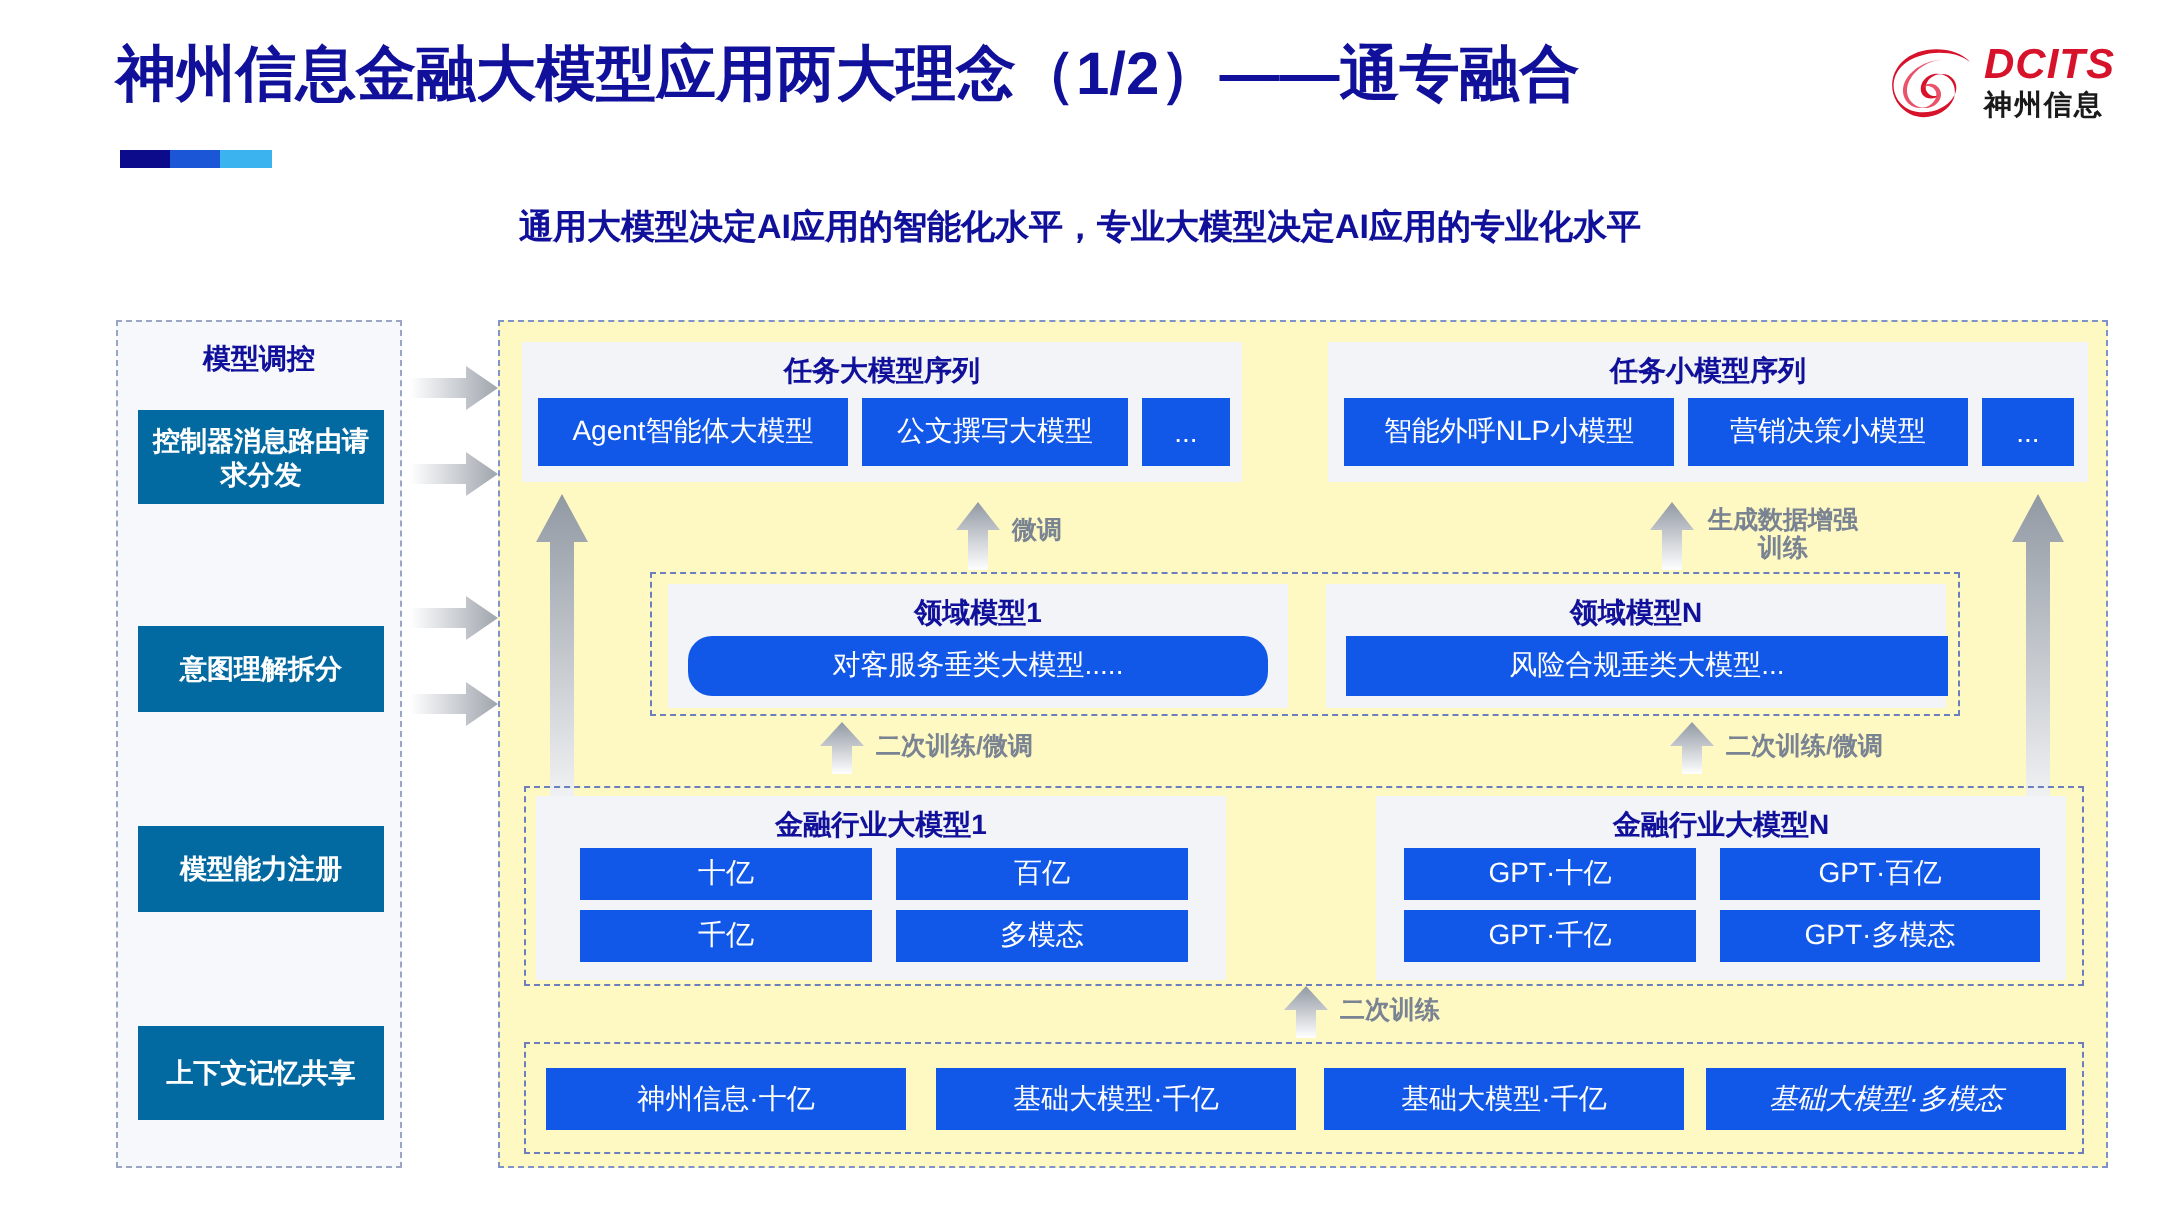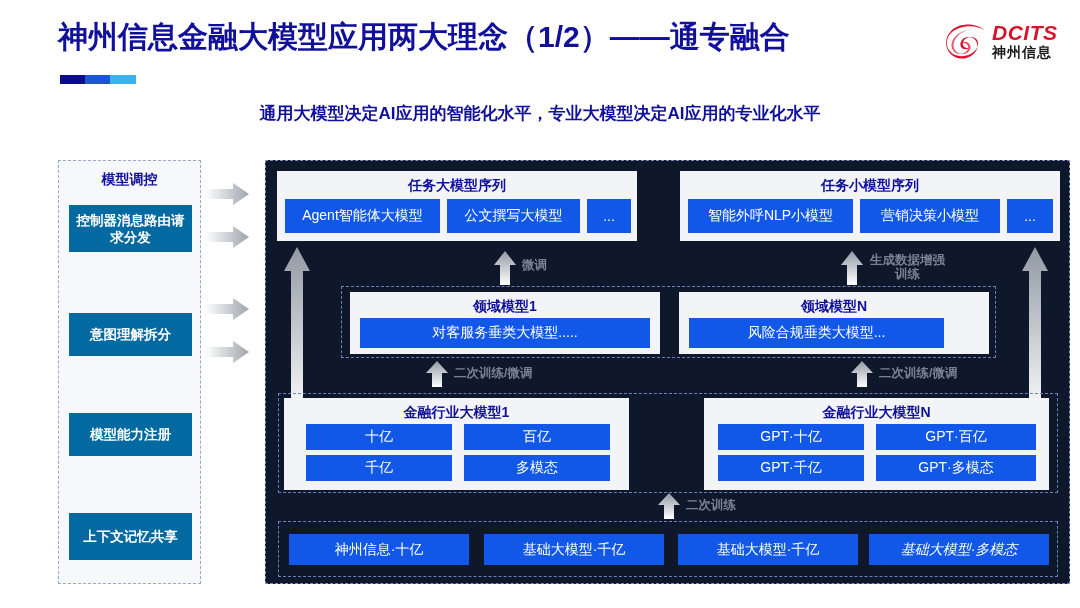--- a/index.html
+++ b/index.html
@@ -70,22 +70,21 @@
   .sb-3 { top: 352px; height: 47px; }
 
   
   .r-arrow { position: absolute; left: 205px; width: 44px; height: 22px; }
 
   
   .main {
     position: absolute; left: 249px; top: 160px;
     width: 805px; height: 424px;
     border: 1px dashed #7f92c9;
-    background: #0f172a;
-    margin-left: 16px;
+    background: #fef9c3;
   }
 
   
   .panel { position: absolute; background: #f2f4f7; }
   .panel-title {
     position: absolute; left: 0; right: 0; top: 6px;
     text-align: center;
     font-size: 14px; font-weight: bold; color: #10109a;
     white-space: nowrap;
   }
@@ -215,25 +214,25 @@
       <path d="M11 0 L22 14 L16 14 L16 34 L6 34 L6 14 L0 14 Z" fill="url(#gUp)"></path>
     </svg>
     <div class="a-label" style="left:604px; top:92px;">
       <div>生成数据增强</div>
       <div>训练</div>
     </div>
 
     <div class="dashwrap w-domain">
       <div class="panel p-dom-1">
         <div class="panel-title">领域模型1</div>
-        <div class="bbox" style="left:10px; top:26px; width:290px; height:30px;">对客服务垂类大模型.....</div>
+        <div class="bbox" style="left:10px; top:26px; width:290px; height:30px;border-radius:12px;">对客服务垂类大模型.....</div>
       </div>
       <div class="panel p-dom-N">
         <div class="panel-title">领域模型N</div>
-        <div class="bbox" style="left:10px; top:26px; width:255px; height:30px;">风险合规垂类大模型...</div>
+        <div class="bbox" style="left:10px; top:26px; width:301px; height:30px;">风险合规垂类大模型...</div>
       </div>
     </div>
 
     <svg class="u-arrow" style="left:160px; top:200px; width:22px; height:26px;" viewBox="0 0 22 26" preserveAspectRatio="none">
       <path d="M11 0 L22 12 L16 12 L16 26 L6 26 L6 12 L0 12 Z" fill="url(#gUp)"></path>
     </svg>
     <div class="a-label" style="left:188px; top:205px;">二次训练/微调</div>
 
     <svg class="u-arrow" style="left:585px; top:200px; width:22px; height:26px;" viewBox="0 0 22 26" preserveAspectRatio="none">
       <path d="M11 0 L22 12 L16 12 L16 26 L6 26 L6 12 L0 12 Z" fill="url(#gUp)"></path>

